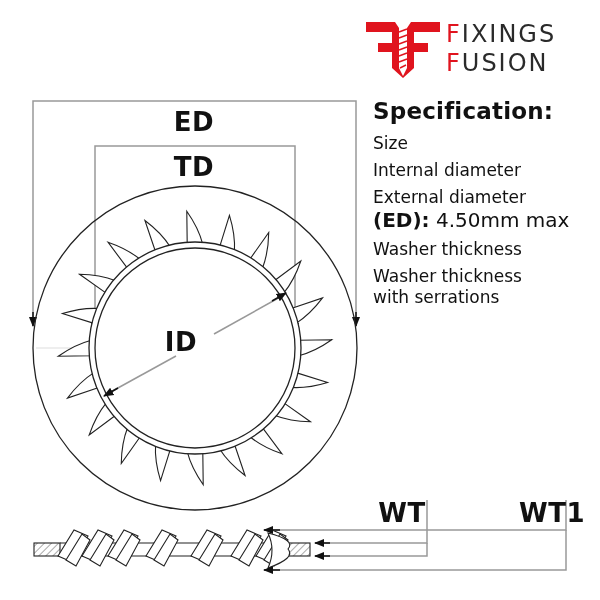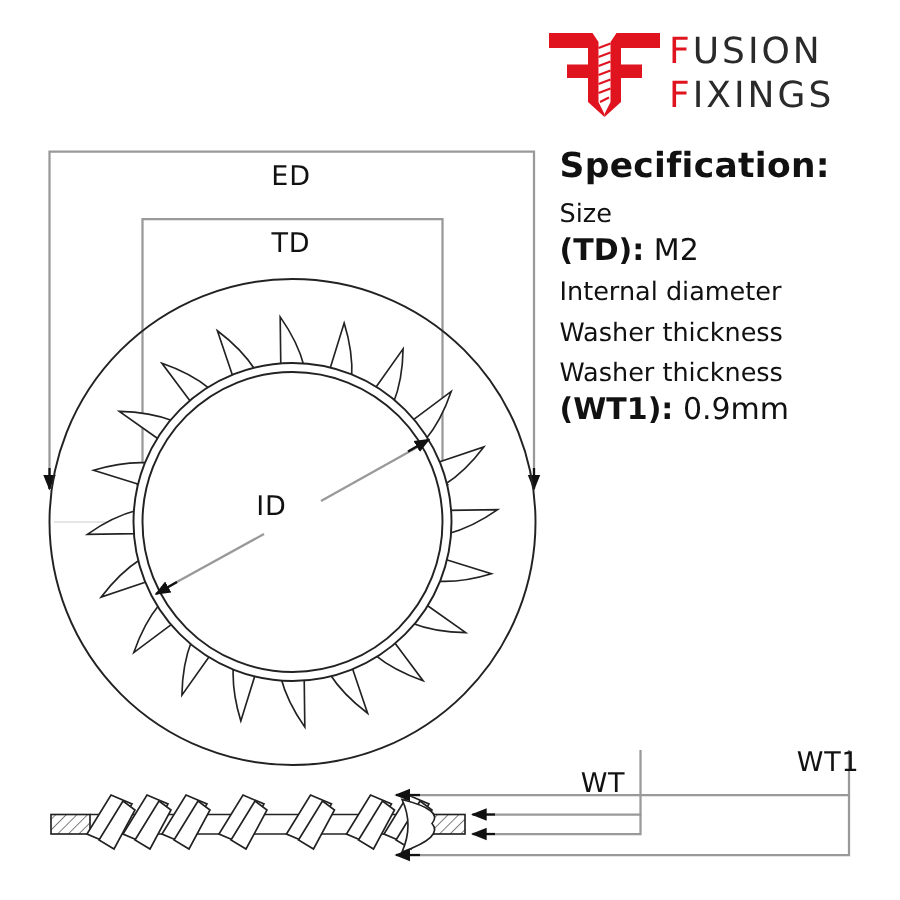--- a/index.html
+++ b/index.html
@@ -1,19 +1,19 @@
 <!DOCTYPE html>
 <html><head>
   <meta charset="utf-8">
   <style>
     html, body { margin: 0; padding: 0; background: #ffffff; }
     body { width: 600px; height: 600px; position: relative; overflow: hidden;
            font-family: "DejaVu Sans", "Liberation Sans", sans-serif; color: #111; }
     .drawing { position: absolute; left: 0; top: 0; width: 600px; height: 600px; }
-    .dim-label { position: absolute; font-weight: normal; font-size: 18px; color: #111;
+    .dim-label { position: absolute; font-weight: bold; font-size: 26px; color: #111;
                  letter-spacing: 0.5px; transform: translateX(-50%); }
     .logo { position: absolute; left: 366px; top: 18px; width: 220px; height: 62px; }
     .logo-text { position: absolute; left: 80px; top: 2px; font-family: "DejaVu Sans", sans-serif;
                  font-size: 24px; line-height: 29px; letter-spacing: 2px; color: #2a2a2a; }
     .logo-text .first { color: #e0141e; }
     .spec { position: absolute; left: 373px; top: 95px; width: 225px; }
     .spec-title { font-weight: bold; font-size: 23px; line-height: 32px; margin-bottom: 6px; letter-spacing: 0.2px; }
     .spec-item { margin-bottom: 6px; }
     .spec-label { font-size: 17px; line-height: 21px; color: #111; }
     .spec-value { font-size: 20px; line-height: 25px; white-space: nowrap; }
@@ -115,21 +115,21 @@
     <polyline points="566,500 566,530 272,530"></polyline>
     <polyline points="566,530 566,570 272,570"></polyline>
     <line x1="280" y1="530" x2="264" y2="530" stroke="#111" marker-end="url(#arr)"></line>
     <line x1="280" y1="570" x2="264" y2="570" stroke="#111" marker-end="url(#arr)"></line>
   </g>
 </svg>
 
 <div class="dim-label" style="left:194px; top:107px;">ED</div>
 <div class="dim-label" style="left:194px; top:152px;">TD</div>
 <div class="dim-label" style="left:181px; top:327px;">ID</div>
-<div class="dim-label" style="left:402px; top:512px;">WT</div>
+<div class="dim-label" style="left:402px; top:498px;">WT</div>
 <div class="dim-label" style="left:552px; top:498px;">WT1</div>
 
 <div class="logo">
   <svg width="74" height="60" viewBox="0 0 74 60" style="position:absolute; left:0; top:0;">
 
     <path d="M0,4 H37 V60 L26,50 V34 H12 V25 H26 V14 H0 Z" fill="#e0141e"></path>
 
     <path d="M37,4 H74 V14 H48 V25 H62 V34 H48 V50 L37,60 Z" fill="#e0141e"></path>
 
     <path d="M29,4 H45 L41,10 V50 L37,58 L33,50 V10 Z" fill="#fff"></path>
@@ -137,39 +137,42 @@
       <line x1="33" y1="14" x2="41" y2="11"></line>
       <line x1="33" y1="20" x2="41" y2="17"></line>
       <line x1="33" y1="26" x2="41" y2="23"></line>
       <line x1="33" y1="32" x2="41" y2="29"></line>
       <line x1="33" y1="38" x2="41" y2="35"></line>
       <line x1="33" y1="44" x2="41" y2="41"></line>
       <line x1="34" y1="50" x2="40" y2="47"></line>
     </g>
   </svg>
   <div class="logo-text">
+    <div><span class="first" id="b2f">F</span><span id="b2r">IXINGS</span></div>
     <div><span class="first" id="b1f">F</span><span id="b1r">USION</span></div>
-    <div><span class="first" id="b2f">F</span><span id="b2r">IXINGS</span></div>
   </div>
 </div>
 
 <div class="spec">
   <div class="spec-title">Specification:</div>
 
   <div class="spec-item">
     <div class="spec-label">Size</div>
-    <div class="spec-value"><b>(TD):</b> <span>M2</span></div>
   </div>
 
   <div class="spec-item">
     <div class="spec-label">Internal diameter</div>
   </div>
 
+  <div class="spec-item">
+    <div class="spec-label">External diameter</div>
+    <div class="spec-value"><b>(ED):</b> <span>4.50mm max</span></div>
+  </div>
 
   <div class="spec-item">
     <div class="spec-label">Washer thickness</div>
   </div>
 
   <div class="spec-item">
     <div class="spec-label">Washer thickness</div>
-    <div class="spec-value"><b>(WT1):</b> <span>0.9mm</span></div>
+    <div class="spec-label">with serrations</div>
   </div>
 </div>
 
 </body></html>

